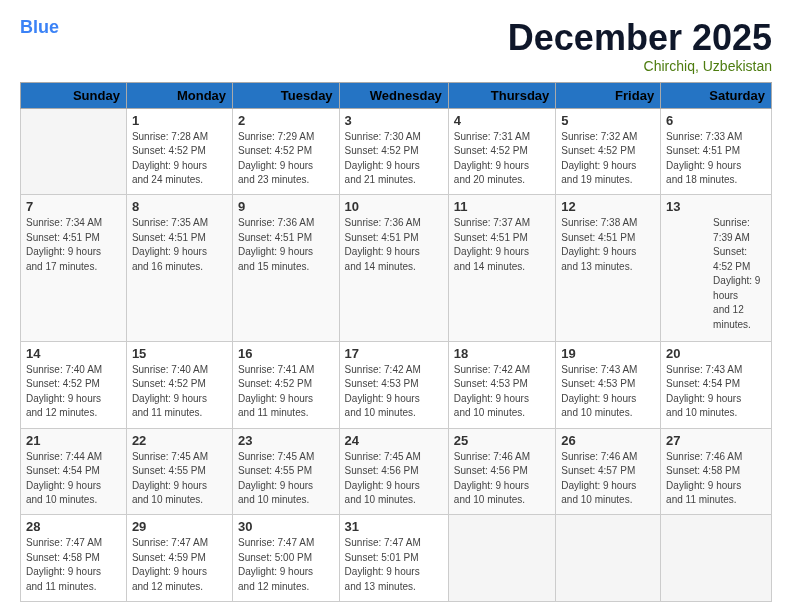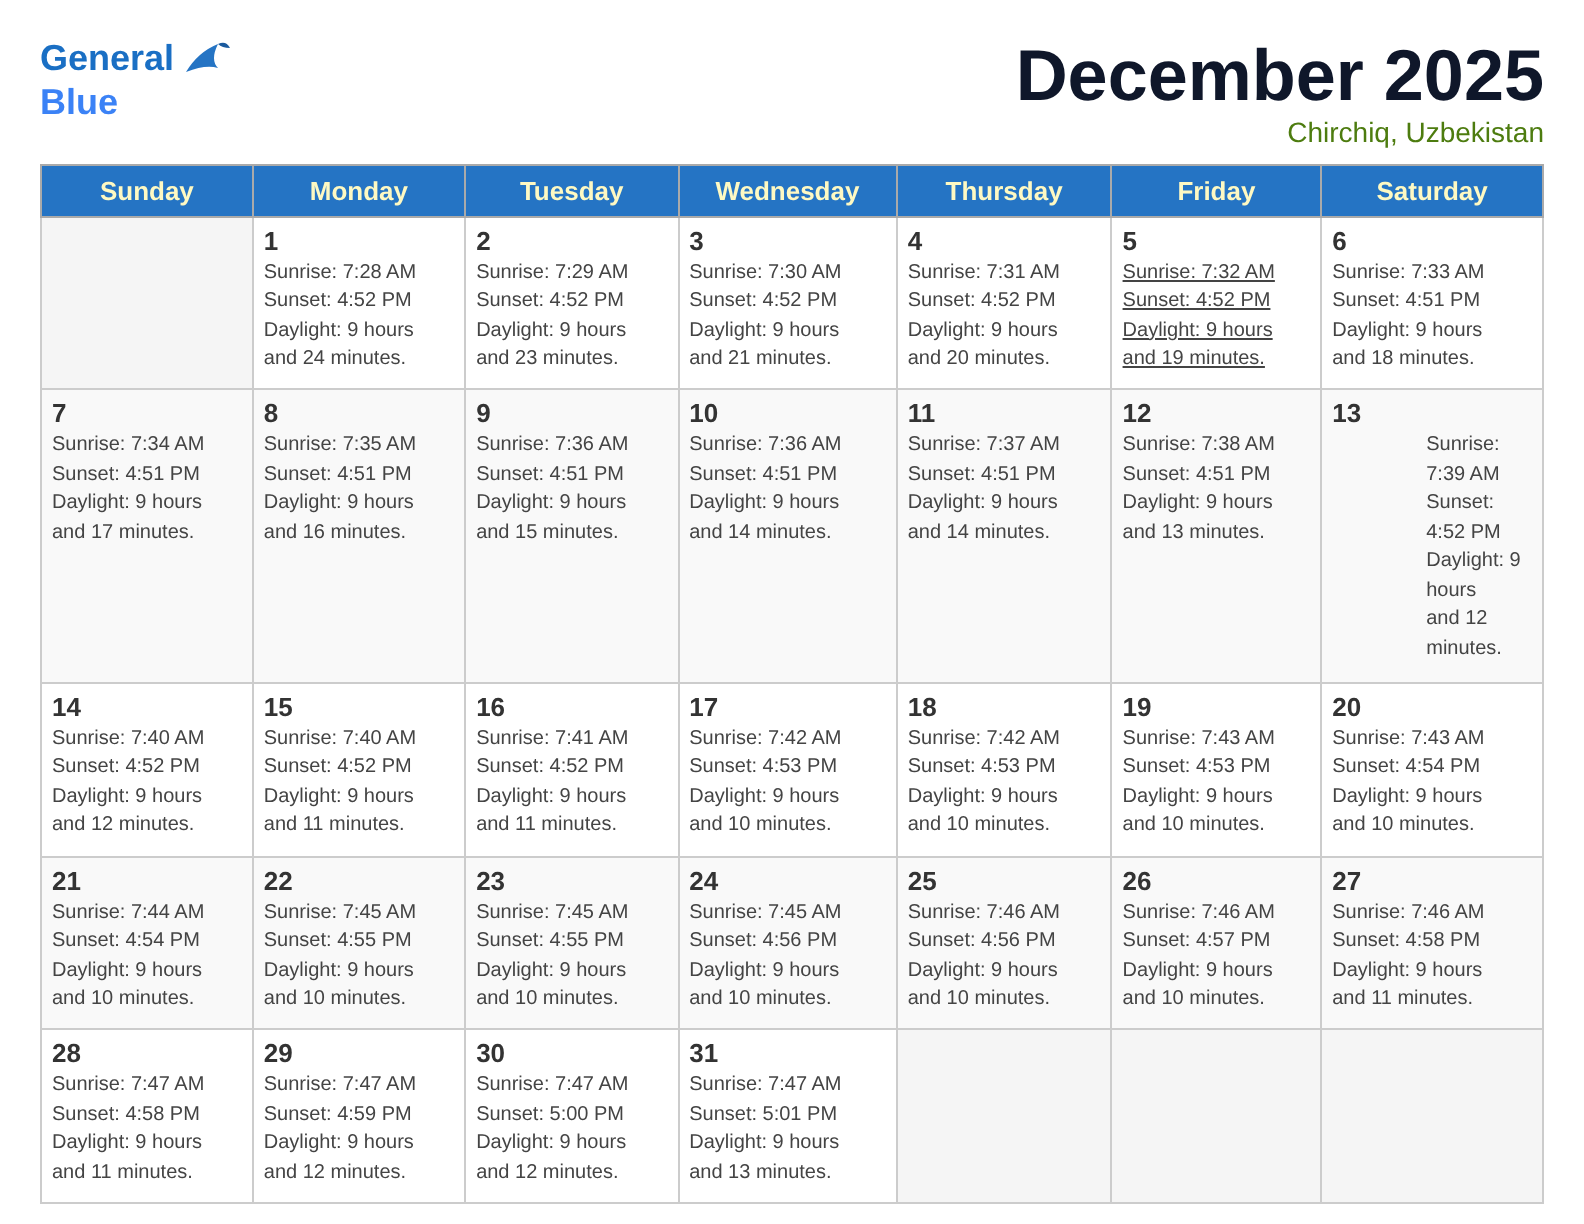--- a/index.html
+++ b/index.html
@@ -56,25 +56,25 @@
       color: #4d7c0f;
       text-align: right;
     }
     .calendar {
       border-collapse: collapse;
       width: 100%;
       flex: 1;
     }
     .calendar th {
       background-color: #2574c4;
-      color: #fef9c3;
+      color: #000000;
       font-size: 13px;
       font-weight: bold;
       padding: 5px 6px;
-      text-align: center;
+      text-align: right;
       border: 1px solid #aaa;
     }
     .calendar td {
       border: 1px solid #ccc;
       vertical-align: top;
       padding: 4px 5px;
       font-size: 10.5px;
       color: #333;
       background: #fff;
       width: 113px;
@@ -99,27 +99,20 @@
       background: #f9f9f9;
     }
   </style>
 </head>
 <body>
 
 <div class="page">
   <div class="header">
     <div class="logo">
       <div>
-        <div style="display:flex;align-items:center;">
-          <span class="logo-text"><span>General</span></span>
-          <svg class="logo-bird" viewBox="0 0 28 24" xmlns="http://www.w3.org/2000/svg">
-            <path d="M4,18 Q10,8 20,4 Q16,12 20,16 Q14,14 4,18Z" fill="#2574c4"></path>
-            <path d="M20,4 Q24,2 26,6 Q22,6 20,4Z" fill="#1a5a9e"></path>
-          </svg>
-        </div>
         <div class="logo-text" style="color:#3b82f6;">Blue</div>
       </div>
     </div>
     <div class="title-block">
       <div class="month-title">December 2025</div>
       <div class="subtitle">Chirchiq, Uzbekistan</div>
     </div>
   </div>
 
   <table class="calendar">
@@ -160,21 +153,21 @@
           </td>
           <td>
             <span class="day-number">4</span>
             <div class="day-info" style="white-space: pre-line;">Sunrise: 7:31 AM
 Sunset: 4:52 PM
 Daylight: 9 hours
 and 20 minutes.</div>
           </td>
           <td>
             <span class="day-number">5</span>
-            <div class="day-info" style="white-space: pre-line; text-decoration: underline;">Sunrise: 7:32 AM
+            <div class="day-info" style="white-space: pre-line;">Sunrise: 7:32 AM
 Sunset: 4:52 PM
 Daylight: 9 hours
 and 19 minutes.</div>
           </td>
           <td>
             <span class="day-number">6</span>
             <div class="day-info" style="white-space: pre-line;">Sunrise: 7:33 AM
 Sunset: 4:51 PM
 Daylight: 9 hours
 and 18 minutes.</div>

